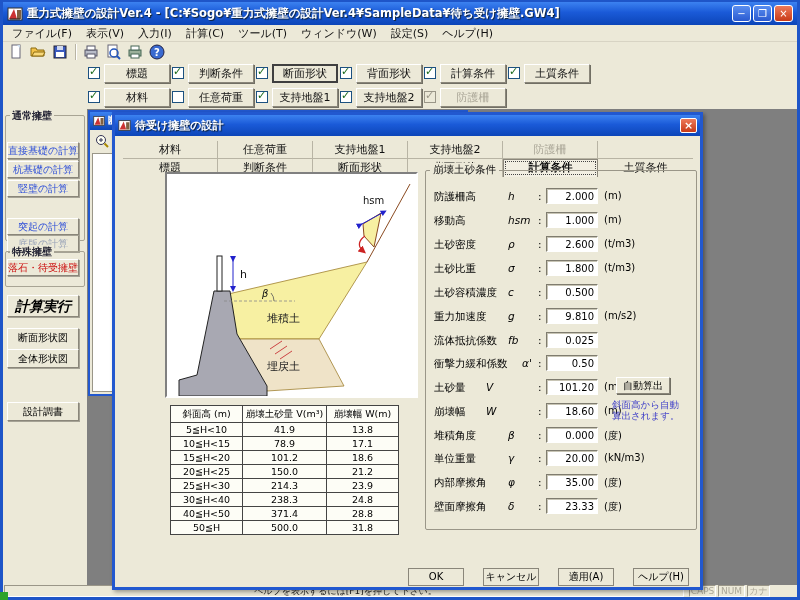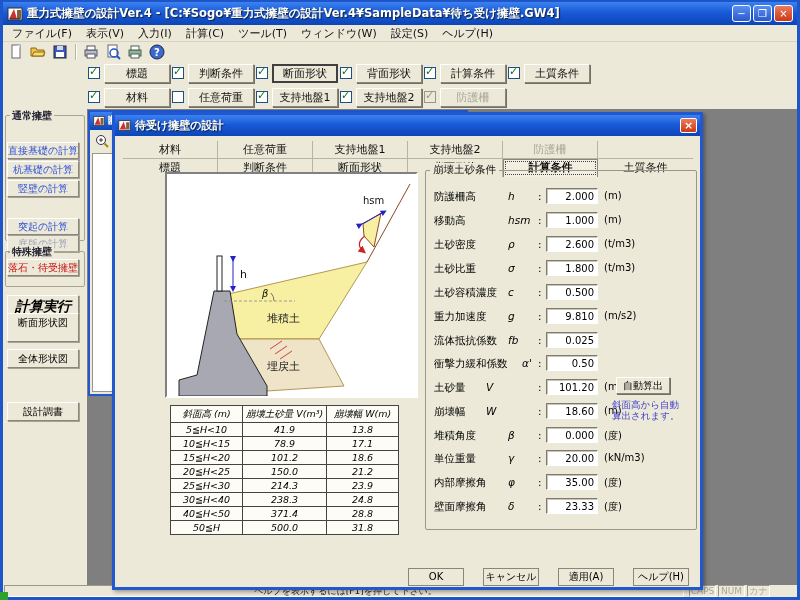--- a/index.html
+++ b/index.html
@@ -79,21 +79,21 @@
   .tabrow.r1 .tab { border-bottom:1px solid #b8b4a4; }
   .tab.disabled { color:#aca899; }
   .tab.active { font-weight:bold; outline:1px dotted #444; outline-offset:-3px; background:#f2efe2;
     border:1px solid #8a867a; border-bottom:none; line-height:16px; }
   .tab.empty { border-right:none; }
 
   #diagram { position:absolute; left:50px; top:57px; width:253px; height:226px; background:#fff;
     border:2px solid; border-color:#808080 #fff #fff #808080; }
 
   #vtable { position:absolute; left:55px; top:290px; border-collapse:collapse; background:#fdfdf6; }
-  #vtable th, #vtable td { border:1px solid #444; font-weight:normal; text-align:center; padding:0;font-style:italic; }
+  #vtable th, #vtable td { border:1px solid #444; font-weight:normal; text-align:center; padding:0; }
   #vtable th { width:72px; height:17px; font-size:9.5px; }
   #vtable th:nth-child(2){ width:84px; }
   #vtable th:nth-child(3){ width:72px; }
   #vtable td { height:14px; font-size:9.5px; }
 
   #groupbox { position:absolute; left:310px; top:55px; width:272px; height:360px; border:1px solid #9a9688;
     border-radius:2px; }
   #groupbox .legend { position:absolute; top:-8px; left:4px; background:#ECE9D8; padding:0 3px; font-size:10.5px; color:#111; }
   .frow { position:absolute; left:0; width:100%; height:18px; }
   .flabel { position:absolute; left:8px; top:2px; font-size:10.5px; white-space:nowrap; }
@@ -262,21 +262,21 @@
     <div class="sbtn link" style="top:71px">竪壁の計算</div>
     <div class="sbtn dis" style="top:90px">底版の計算</div>
     <div class="sbtn link" style="top:109px">突起の計算</div>
 
     <div class="sgroup" style="top:142px;height:36px">
       <span class="legend">特殊擁壁</span>
     </div>
     <div class="sbtn red" style="top:150px">落石・待受擁壁</div>
 
     <div class="sbtn exec" style="top:186px;height:22px;line-height:20px">計算実行</div>
-    <div class="sbtn" style="top:204px;height:29px;line-height:17px">断面形状図</div>
+    <div class="sbtn" style="top:219px;height:29px;line-height:17px">断面形状図</div>
     <div class="sbtn" style="top:240px;height:19px;line-height:17px">全体形状図</div>
     <div class="sbtn" style="top:293px;height:19px;line-height:17px">設計調書</div>
   </div>
 
   <div id="mdi">
     <div id="childwin">
       <div class="ctitle">
         <svg width="12" height="12" viewBox="0 0 16 16">
           <rect x="1" y="2" width="14" height="12" fill="#fff" stroke="#333"></rect>
           <polygon points="2,13 7,3 10,13" fill="#cc3333"></polygon>

